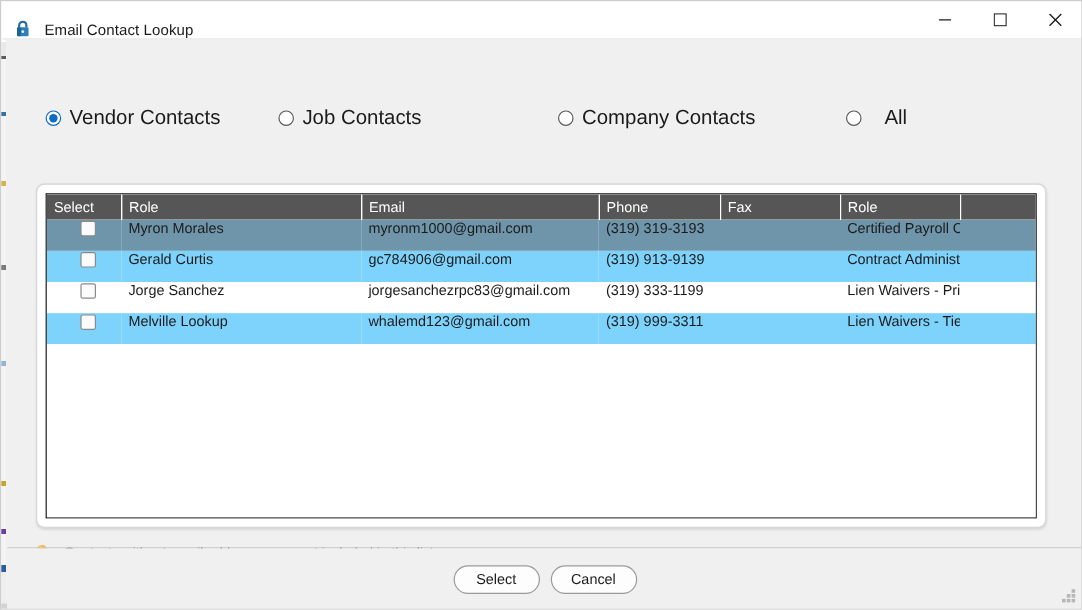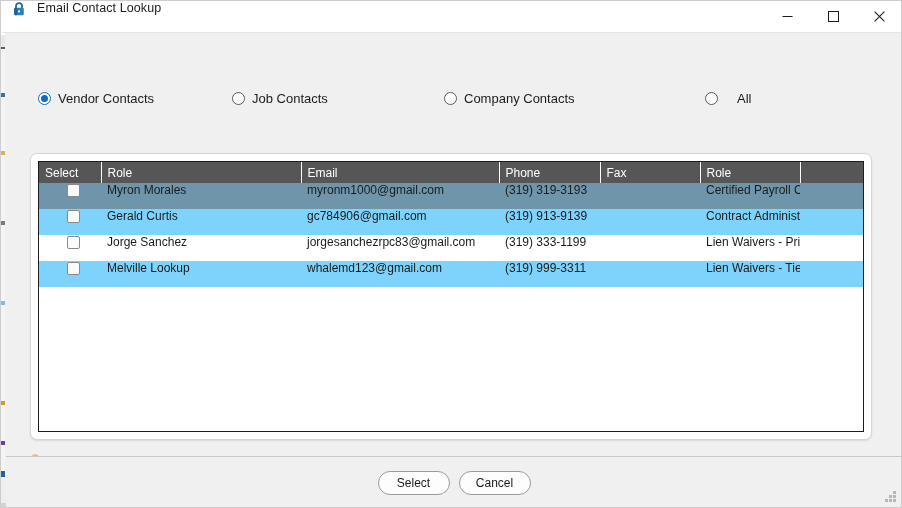--- a/index.html
+++ b/index.html
@@ -54,21 +54,21 @@
   }
 
   
   #titlebar {
     position: absolute;
     left: 1px; top: 0;
     width: 900px; height: 31px;
     background: #ffffff;
     border-bottom: 1px solid #e4e4e4;
     display: flex;
-    align-items: flex-start;
+    align-items: flex-end;
     z-index: 3;
   }
   #lock-icon {
     width: 16px; height: 16px;
     margin-left: 9px;
     position: relative;
     flex: 0 0 auto;
   }
   #title-text {
     margin-left: 10px;
@@ -128,21 +128,21 @@
   .radio-mark.on::after {
     content: "";
     position: absolute;
     left: 2px; top: 2px;
     width: 7px; height: 7px;
     border-radius: 50%;
     background: #0d6cc4;
   }
   .radio-label {
     margin-left: 7px;
-    font-size: 13px;
+    font-size: 17px;
     color: #1b1b1b;
   }
 
   
   #grid-outer {
     position: absolute;
     left: 24px; top: 120px;
     width: 842px; height: 287px;
     box-sizing: border-box;
     background: #ffffff;
@@ -318,21 +318,21 @@
       <div class="radio-item" style="left:32px;">
         <span class="radio-mark on"></span>
         <span class="radio-label">Vendor Contacts</span>
       </div>
 
       <div class="radio-item" style="left:226px;justify-content:center;">
         <span class="radio-mark"></span>
         <span class="radio-label">Job Contacts</span>
       </div>
 
-      <div class="radio-item" style="left:438px;">
+      <div class="radio-item" style="left:459px;">
         <span class="radio-mark"></span>
         <span class="radio-label">Company Contacts</span>
       </div>
 
       <div class="radio-item" style="left:699px;gap:12px;">
         <span class="radio-mark"></span>
         <span class="radio-label">All</span>
       </div>
 
     </div>

